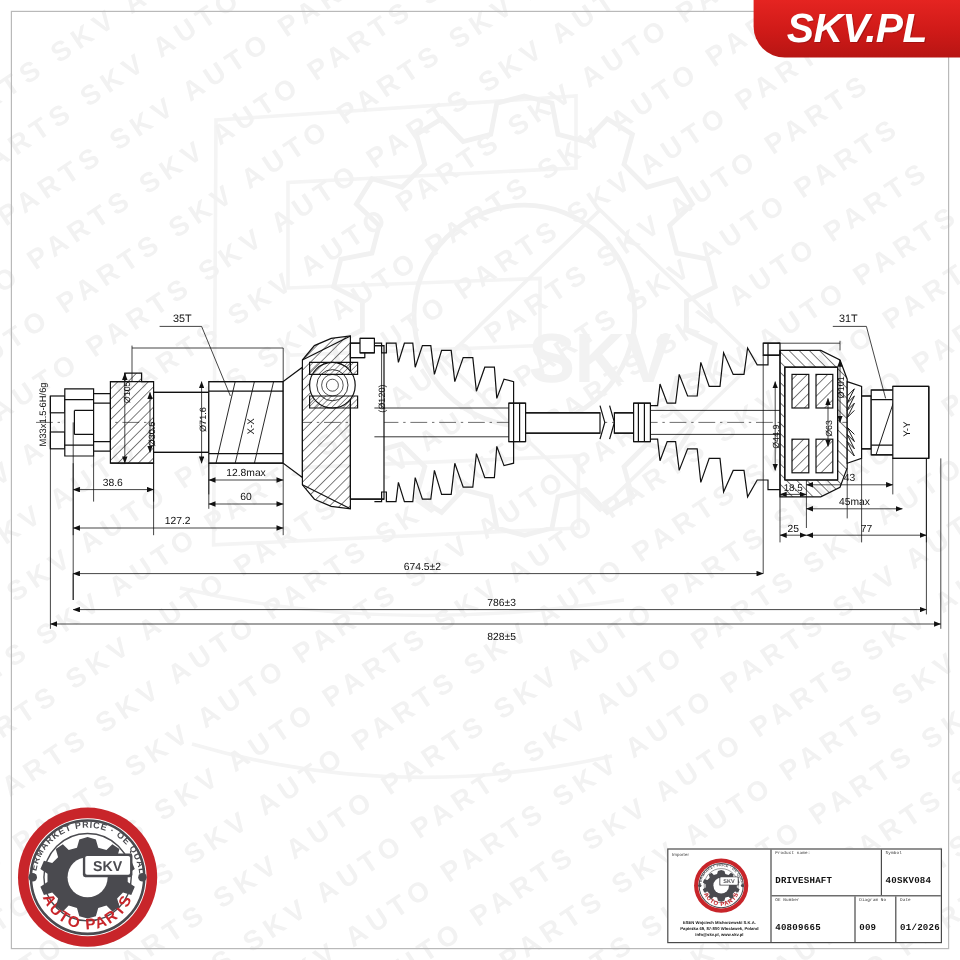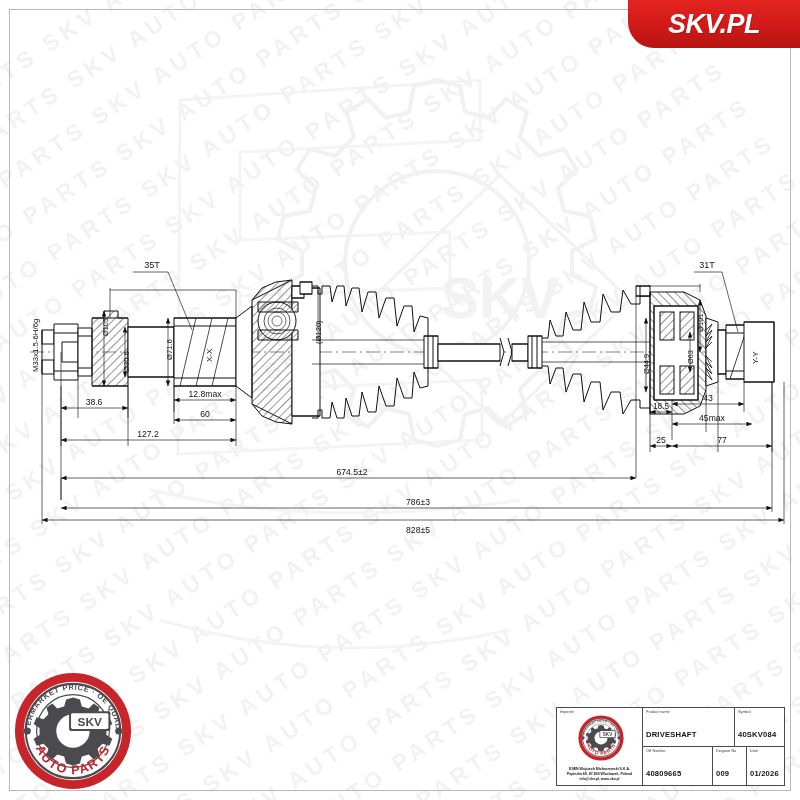--- a/index.html
+++ b/index.html
@@ -67,21 +67,21 @@
     width: 172px; height: 48px;
     background: linear-gradient(180deg,#e52421 0%,#cf1a18 55%,#b71513 100%);
     border-bottom-left-radius: 26px;
     display: flex; align-items: center; justify-content: center;
     box-shadow: 0 0 0 0 rgba(0,0,0,0);
   }
   #logo-skvpl .txt {
     color: #ffffff;
     font-weight: 700;
     font-style: italic;
-    font-size: 27px;
+    font-size: 34px;
     letter-spacing: -0.5px;
     font-family: "Liberation Sans", sans-serif;
     text-shadow: 1px 1px 0 rgba(0,0,0,.18);
   }
   
   #badge {
     position: absolute;
     left: 14px; top: 672px;
     width: 118px; height: 118px;
   }
@@ -111,21 +111,21 @@
   #tb-addr {
     position: absolute; left: 1px; right: 1px; bottom: 3px;
     text-align: center;
     font-size: 3.5px;
     line-height: 5.1px;
     font-weight: 700;
     color: #111;
   }
   #tb-addr .line2, #tb-addr .line3 { font-weight: 700; }
   #tb-right { flex: 1; display: flex; flex-direction: column; }
-  .tb-row { display: flex; flex: 1; }
+  .tb-row { display: flex; flex: 1; font-family: Liberation Mono, monospace; }
   .tb-row.top { border-bottom: 1px solid #4a4a4a; }
   .tb-cell {
     position: relative;
     padding: 2px 0 0 3px;
     border-right: 1px solid #4a4a4a;
   }
   .tb-cell:last-child { border-right: none; }
   .tb-val {
     position: absolute;
     left: 3px; bottom: 7px;

